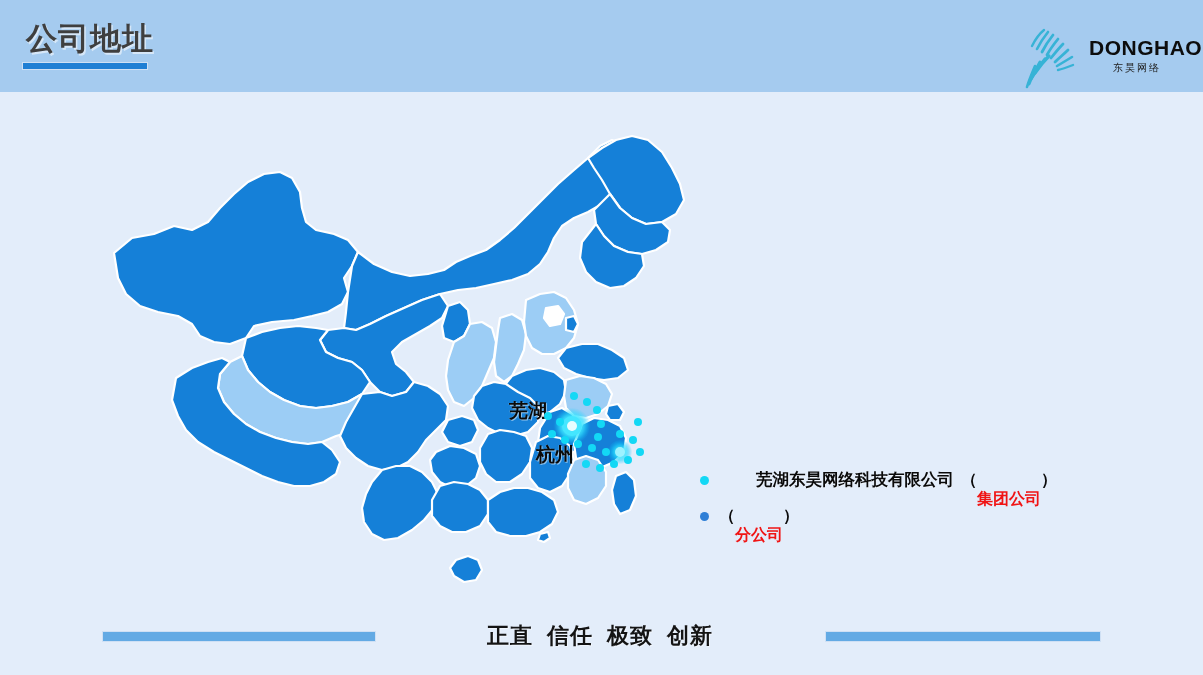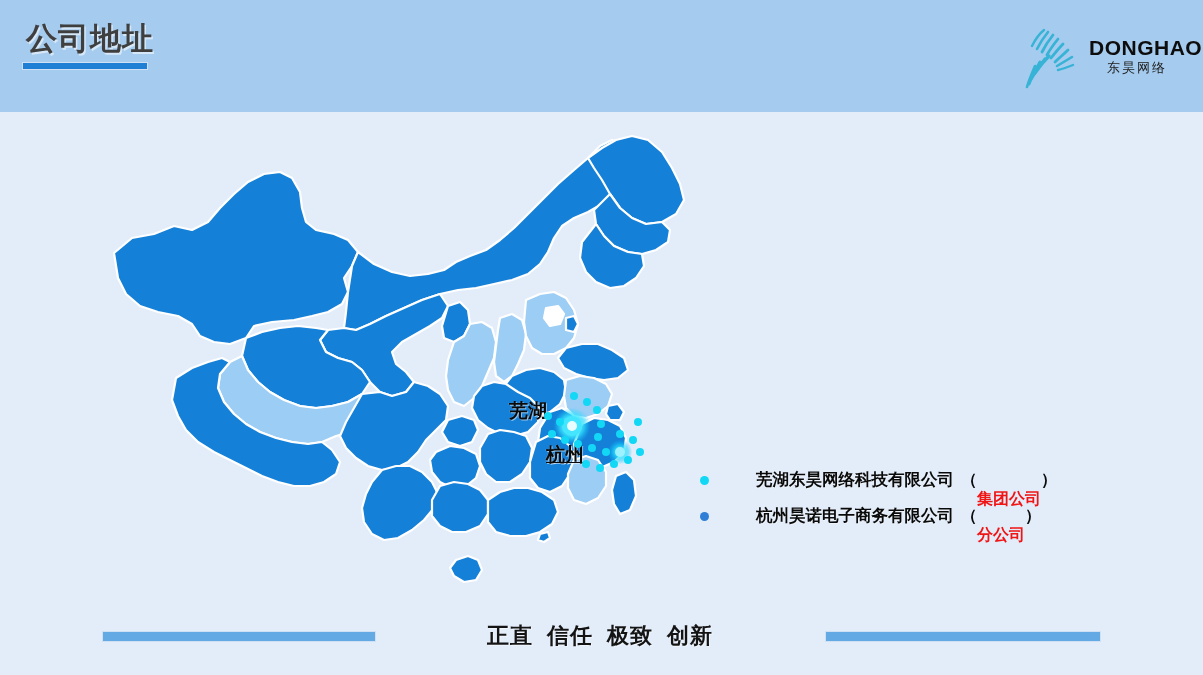--- a/index.html
+++ b/index.html
@@ -13,21 +13,21 @@
     font-family: "Liberation Sans", "DejaVu Sans", sans-serif;
     overflow: hidden;
     position: relative;
   }
 
   
   .header {
     position: absolute;
     left: 0; top: 0;
     width: 1203px;
-    height: 112px;
+    height: 92px;
     background: #a5cbef;
   }
   .page-title {
     position: absolute;
     left: 26px;
     top: 18px;
     font-size: 31px;
     font-weight: bold;
     color: #3f3f3f;
     letter-spacing: 1px;
@@ -67,21 +67,21 @@
     text-align: center;
   }
   .logo-name {
     font-size: 21px;
     font-weight: bold;
     color: #0d0d0d;
     letter-spacing: 0.5px;
     line-height: 23px;
   }
   .logo-sub {
-    font-size: 13px;
+    font-size: 10px;
     color: #222;
     letter-spacing: 2px;
     line-height: 18px;
   }
 
   
   .map-stage {
     position: absolute;
     left: 96px;
     top: 130px;
@@ -95,21 +95,21 @@
     position: absolute;
     font-size: 19px;
     font-weight: bold;
     color: #0a0a0a;
     white-space: nowrap;
     text-shadow:
       1px 1px 0 rgba(255,255,255,0.5),
      -0.5px -0.5px 0 rgba(255,255,255,0.25);
   }
   .city-wuhu  { left: 413px; top: 268px; text-align: center; }
-  .city-hz    { left: 450px; top: 312px; text-decoration: underline; }
+  .city-hz    { left: 440px; top: 312px; }
 
   
   .marker-glow {
     position: absolute;
     border-radius: 50%;
   }
   .glow-outer {
     left: 458px; top: 278px;
     width: 36px; height: 36px;
     background: radial-gradient(circle, rgba(0,224,255,0.85) 0%, rgba(0,208,255,0.55) 45%, rgba(0,190,255,0.0) 72%);
@@ -344,21 +344,20 @@
     <span class="legend-bullet" style="background:#13d8f5"></span>
     <span class="legend-text">芜湖东昊网络科技有限公司</span>
     <span class="legend-gap"></span>
     <span class="legend-paren">（</span>
     <span class="legend-accent">集团公司</span>
     <span class="legend-paren">）</span>
   </div>
 
   <div class="legend-row">
     <span class="legend-bullet" style="background:#2f7fd6"></span>
-    <span class="legend-text">杭州昊诺电子商务有限公司</span>
     <span class="legend-gap"></span>
     <span class="legend-paren">（</span>
     <span class="legend-accent">分公司</span>
     <span class="legend-paren">）</span>
   </div>
 
 
 </div>
 
 <div class="footer-bar footer-bar-left"></div>

